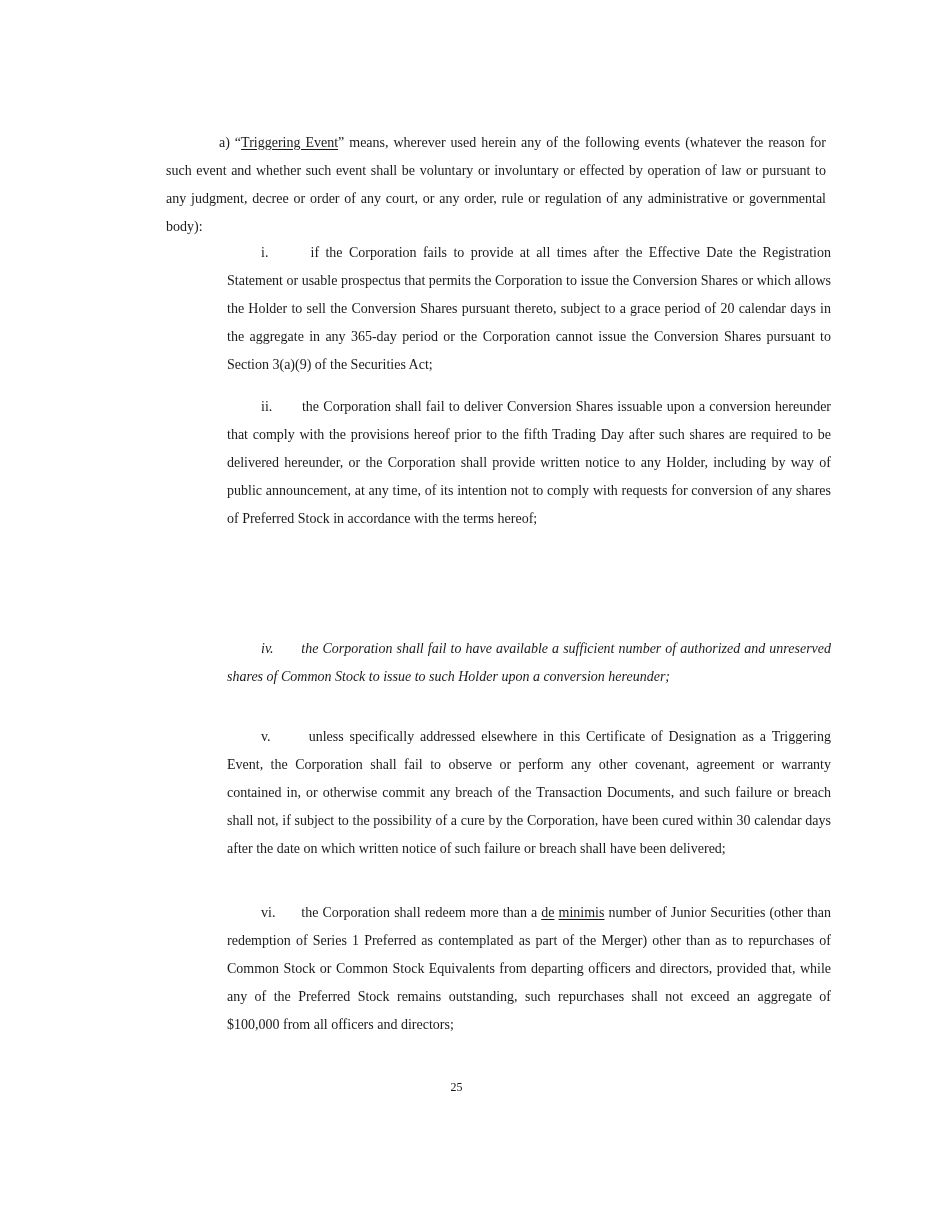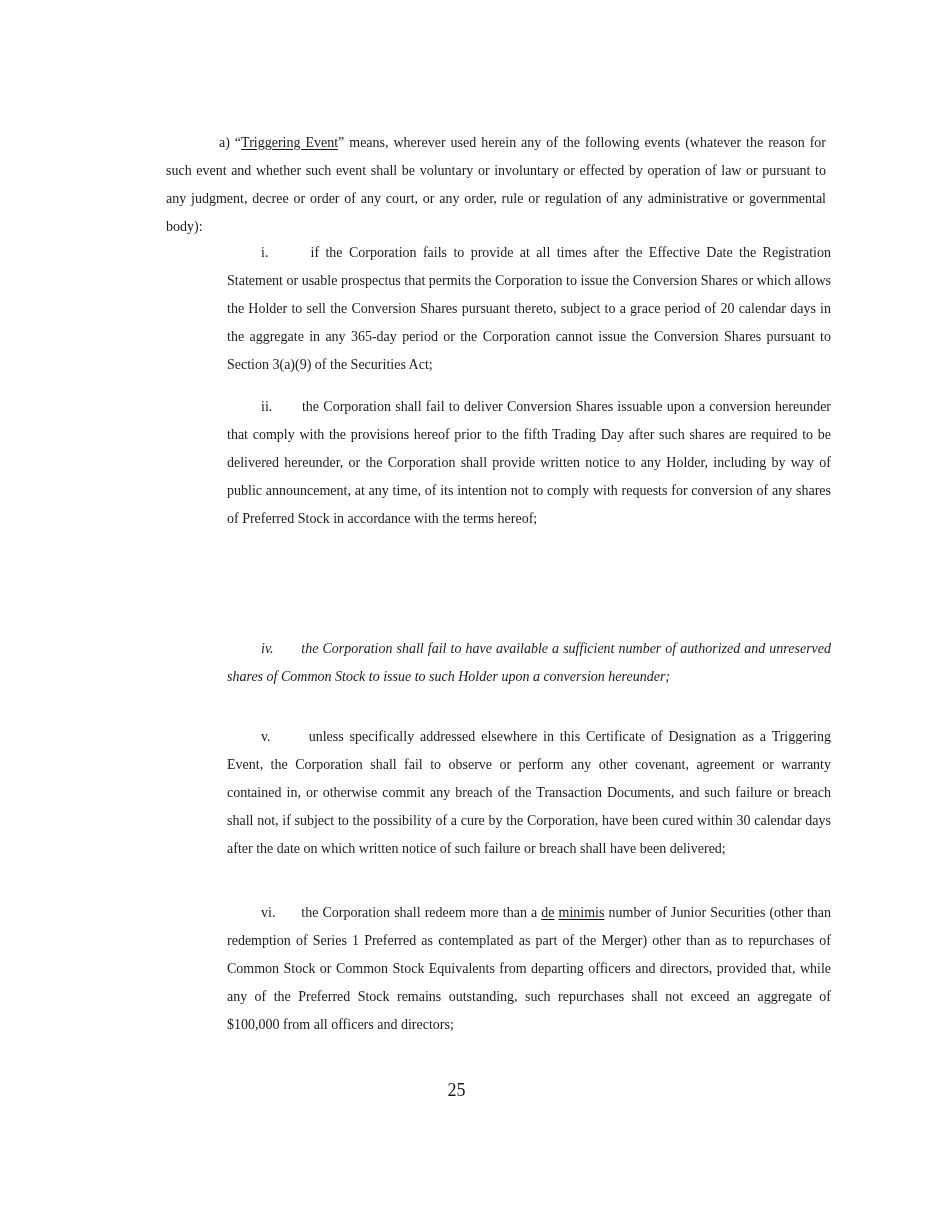--- a/index.html
+++ b/index.html
@@ -21,21 +21,21 @@
   .item-1 { top: 239px; }
   .item-2 { top: 393px; }
   .item-3 { top: 547px; }
   .item-4 { top: 635px; font-style: italic; }
   .item-5 { top: 723px; }
   .item-6 { top: 899px; }
   .num { display: inline-block; min-width: 24px; text-indent: 0; }
   .u { text-decoration: underline; text-underline-offset: 2px; }
   .page-number {
     position: absolute; left: 0; width: 913px; top: 1080px;
-    text-align: center; font-size: 18px;
+    text-align: center; font-size: 12px;
   }
 </style>
 </head>
 <body>
 
 <div class="page">
 
   <p class="para para-a"><span>a)</span><span> “</span><span class="u">Triggering Event</span><span>” means, wherever used herein any of the following events (whatever the reason for such event and whether such event shall be voluntary or involuntary or effected by operation of law or pursuant to any judgment, decree or order of any court, or any order, rule or regulation of any administrative or governmental body):</span></p>
 
   <p class="para item item-1"><span class="num">i.</span>&nbsp;&nbsp;&nbsp;&nbsp;<span>if the Corporation fails to provide at all times after the Effective Date the Registration Statement or usable prospectus that permits the Corporation to issue the Conversion Shares or which allows the Holder to sell the Conversion Shares pursuant thereto, subject to a grace period of 20 calendar days in the aggregate in any 365-day period or the Corporation cannot issue the Conversion Shares pursuant to Section 3(a)(9) of the Securities Act;</span></p>

